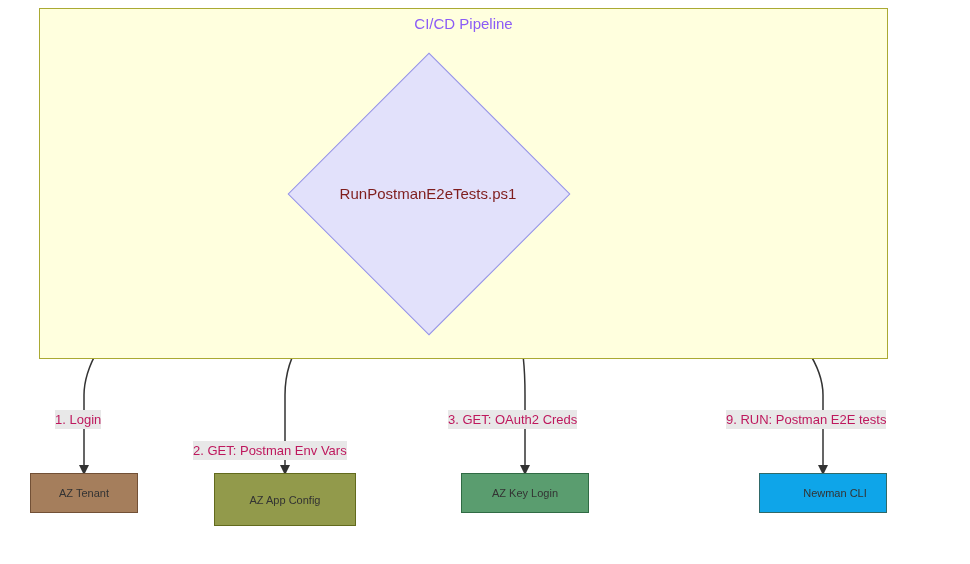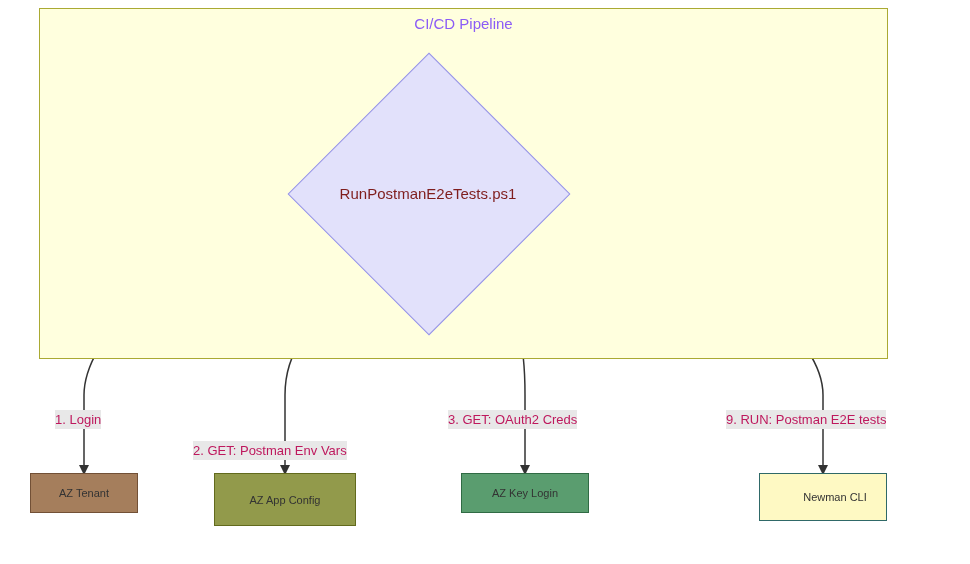--- a/index.html
+++ b/index.html
@@ -129,15 +129,15 @@
 </div>
 
 <div class="node" style="left:214px; top:473px; width:142px; height:53px; background:#929a4b; border-color:#626a1d;">
   <span>AZ App Config</span>
 </div>
 
 <div class="node" style="left:461px; top:473px; width:128px; height:40px; background:#5a9d6f; border-color:#306b44;">
   <span>AZ Key Login</span>
 </div>
 
-<div class="node" style="left:759px; top:473px; width:128px; height:48px; background:#fef9c3; border-color:#2f6968;padding-left:36px;">
+<div class="node" style="left:759px; top:473px; width:128px; height:40px; background:#0ea5e9; border-color:#2f6968;padding-left:36px;">
   <span>Newman CLI</span>
 </div>
 
 </body></html>

